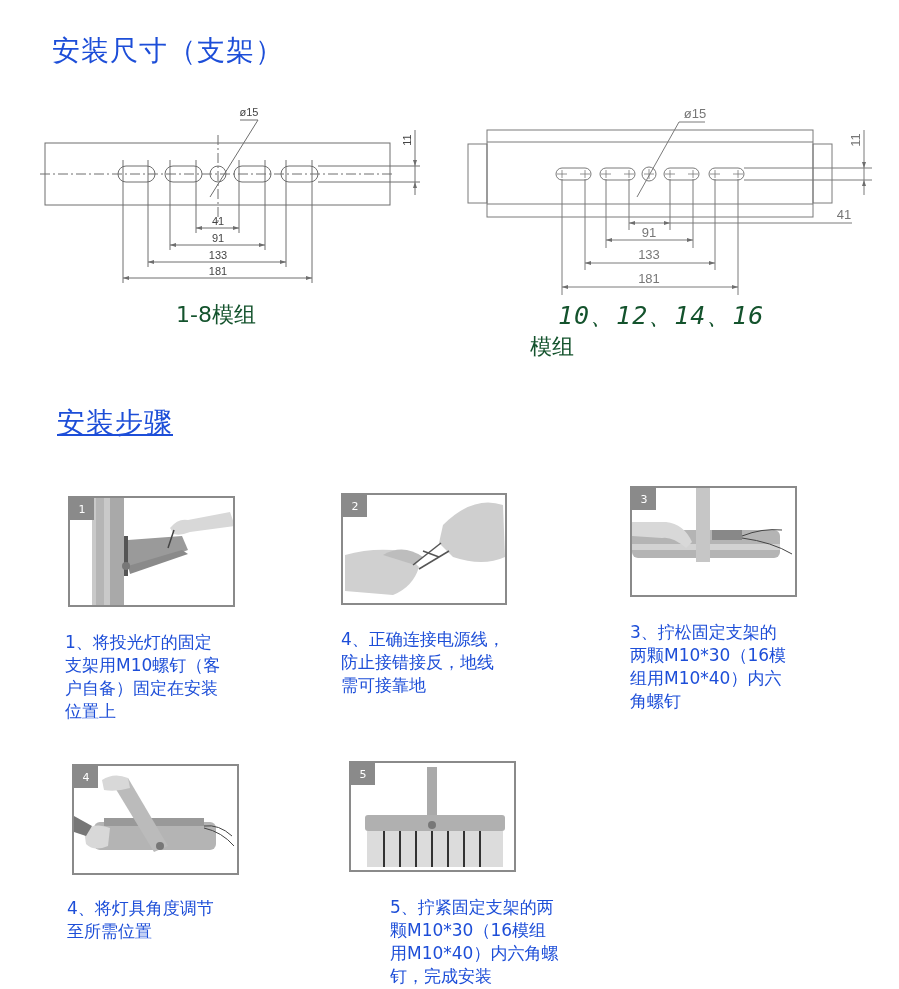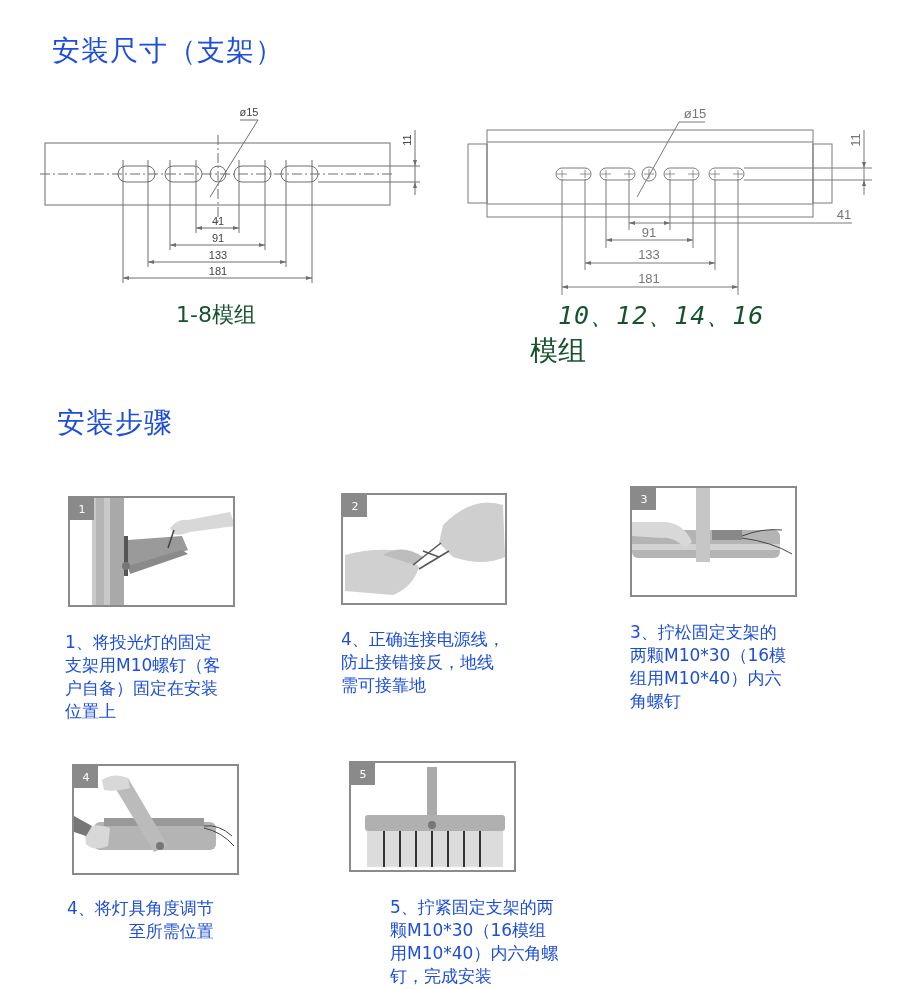--- a/index.html
+++ b/index.html
@@ -146,23 +146,23 @@
   <g fill="#777" font-size="13" text-anchor="middle">
     <text x="245" y="23">ø15</text>
     <text x="394" y="124">41</text>
     <text x="199" y="142">91</text>
     <text x="199" y="164">133</text>
     <text x="199" y="188">181</text>
     <text x="0" y="0" transform="translate(410,45) rotate(-90)">11</text>
   </g>
 </svg>
 <div class="cap cap-hand" style="left:558px; top:299px;">10、12、14、16</div>
-<div class="cap" style="left:530px; top:332px; font-size:28px;font-family:Liberation Serif, serif;">模组</div>
-
-<div class="h1" style="left:57px; top:404px;">安装步骤</div>
+<div class="cap" style="left:530px; top:332px; font-size:22px;font-family:Liberation Serif, serif;">模组</div>
+
+<div class="h1" style="left:57px; top:404px;text-decoration:underline;">安装步骤</div>
 
 <div class="photo" style="left:68px; top:496px; width:167px; height:111px;">
   <svg width="167" height="111" viewBox="0 0 167 111">
     <rect x="22" y="0" width="18" height="111" fill="#c9c9c9"></rect>
     <rect x="26" y="0" width="8" height="111" fill="#b5b5b5"></rect>
     <rect x="40" y="0" width="14" height="111" fill="#a9a9a9"></rect>
     <rect x="54" y="38" width="4" height="40" fill="#555"></rect>
     <polygon points="58,42 112,38 118,52 64,72 58,68" fill="#9a9a9a"></polygon>
     <polygon points="58,68 112,52 118,56 60,76" fill="#8a8a8a"></polygon>
     <circle cx="56" cy="68" r="4" fill="#777"></circle>
@@ -213,21 +213,21 @@
     <rect x="30" y="52" width="100" height="8" fill="#999"></rect>
     <polygon points="40,20 54,12 94,80 80,86" fill="#bbbbbb"></polygon>
     <circle cx="86" cy="80" r="4" fill="#777"></circle>
     <path d="M130 60 Q145 58 158 70 M130 62 Q148 66 160 80" stroke="#444" fill="none" stroke-width="1"></path>
     <path d="M28 14 Q40 6 54 12 L56 22 Q42 26 30 24 Z" fill="#d8d8d8"></path>
     <path d="M10 64 Q22 56 36 62 L34 80 Q20 86 12 78 Z" fill="#d8d8d8"></path>
     <path d="M0 50 L18 60 L12 70 L0 66 Z" fill="#777"></path>
   </svg>
   <div class="badge">4</div>
 </div>
-<div class="step-text" style="left:67px; top:897px;text-align:right;">4、将灯具角度调节
+<div class="step-text" style="left:67px; top:897px;">4、将灯具角度调节
 至所需位置</div>
 
 <div class="photo" style="left:349px; top:761px; width:167px; height:111px;">
   <svg width="167" height="111" viewBox="0 0 167 111">
     <rect x="76" y="4" width="10" height="60" fill="#aaaaaa"></rect>
     <rect x="14" y="52" width="140" height="16" rx="3" fill="#b0b0b0"></rect>
     <circle cx="81" cy="62" r="4" fill="#777"></circle>
     <rect x="16" y="68" width="136" height="36" fill="#dcdcdc"></rect>
     <g fill="#333">
       <rect x="32" y="68" width="2" height="36"></rect>

